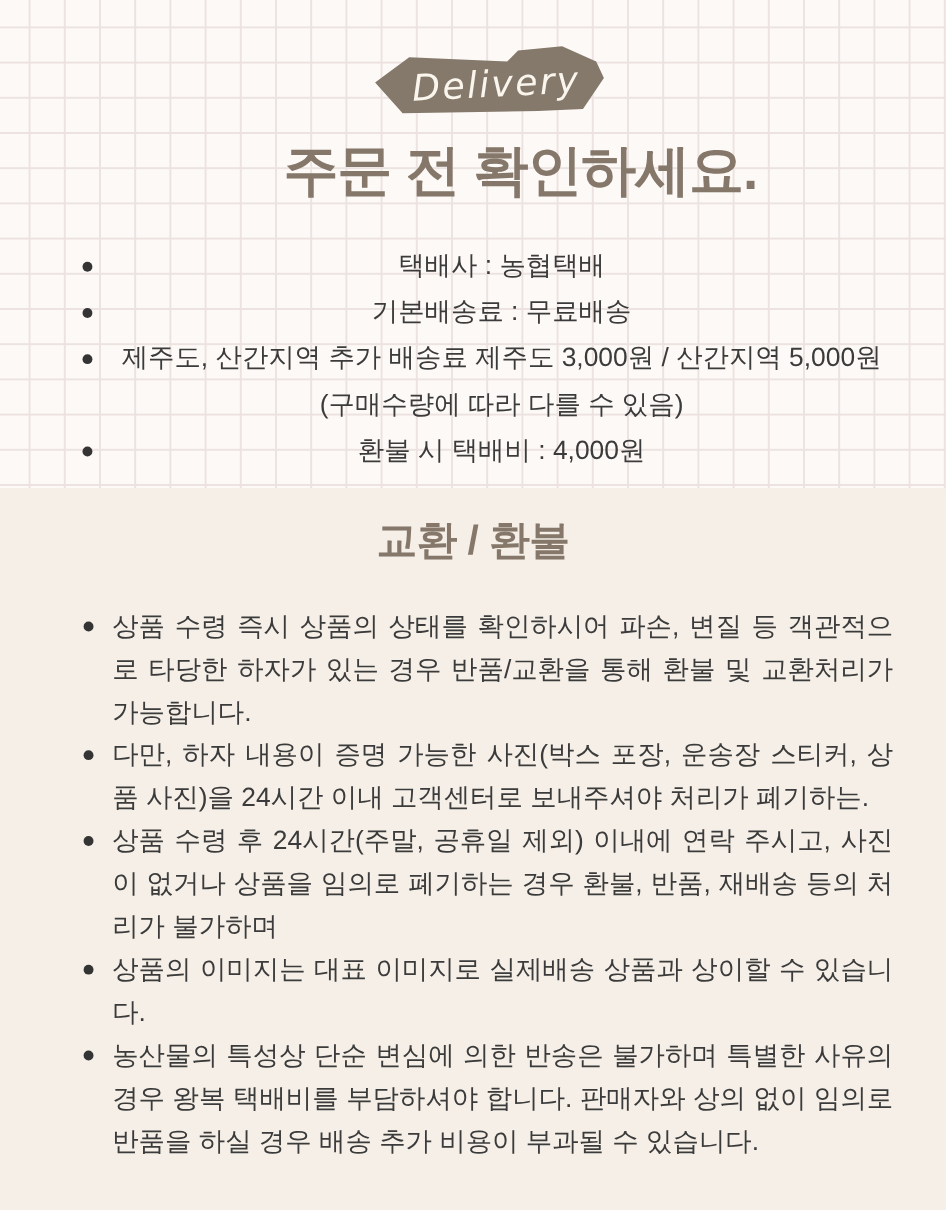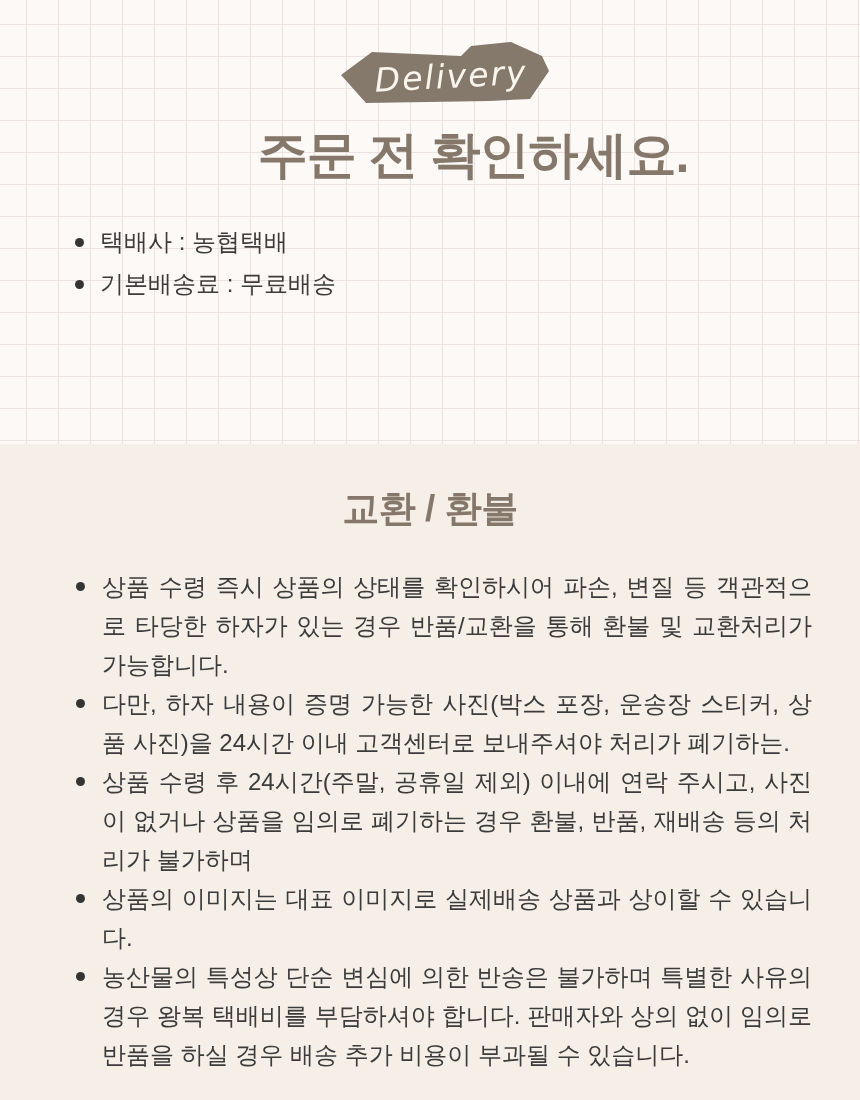--- a/index.html
+++ b/index.html
@@ -51,20 +51,21 @@
     color: #85786a;
     margin-left: 43px;
   }
 
   .delivery-list {
     position: absolute;
     top: 221px;
     left: 72px;
     right: 48px;
     list-style: none;
+    text-align: center;
   }
   .delivery-list li {
     position: relative;
     padding-left: 28px;
     font-size: 24px;
     line-height: 42px;
     color: #3b3b3b;
     white-space: pre-line;
   }
   .delivery-list li::before {
@@ -77,21 +78,21 @@
     border-radius: 50%;
     background: #343434;
   }
 
   
   .section-exchange {
     position: relative;
     width: 860px;
     height: 656px;
     background: #f5efe7;
-    padding-top: 43px;
+    padding-top: 26px;
   }
   .exchange-title {
     text-align: center;
     font-size: 37px;
     line-height: 44px;
     font-weight: 900;
     letter-spacing: -0.5px;
     color: #85786a;
   }
   .exchange-list {
@@ -128,20 +129,23 @@
       <polygon points="2,35 33,12 122,16 132,6 172,2 203,16 210,31 191,59 150,61 27,63" fill="#85796b"></polygon>
       <text class="badge-text" x="112" y="48" text-anchor="middle" transform="rotate(-3 106 34)">Delivery</text>
     </svg>
   </div>
 
   <h1 class="main-title">주문 전 확인하세요.</h1>
 
   <ul class="delivery-list">
     <li>택배사 : 농협택배</li>
     <li>기본배송료 : 무료배송</li>
+    <li>제주도, 산간지역 추가 배송료 제주도 3,000원 / 산간지역 5,000원
+(구매수량에 따라 다를 수 있음)</li>
+    <li>환불 시 택배비 : 4,000원</li>
   </ul>
 
 </div>
 
 <div class="section-exchange">
 
   <h2 class="exchange-title">교환 / 환불</h2>
 
   <ul class="exchange-list">
     <li>상품 수령 즉시 상품의 상태를 확인하시어 파손, 변질 등 객관적으로 타당한 하자가 있는 경우 반품/교환을 통해 환불 및 교환처리가 가능합니다.</li>

